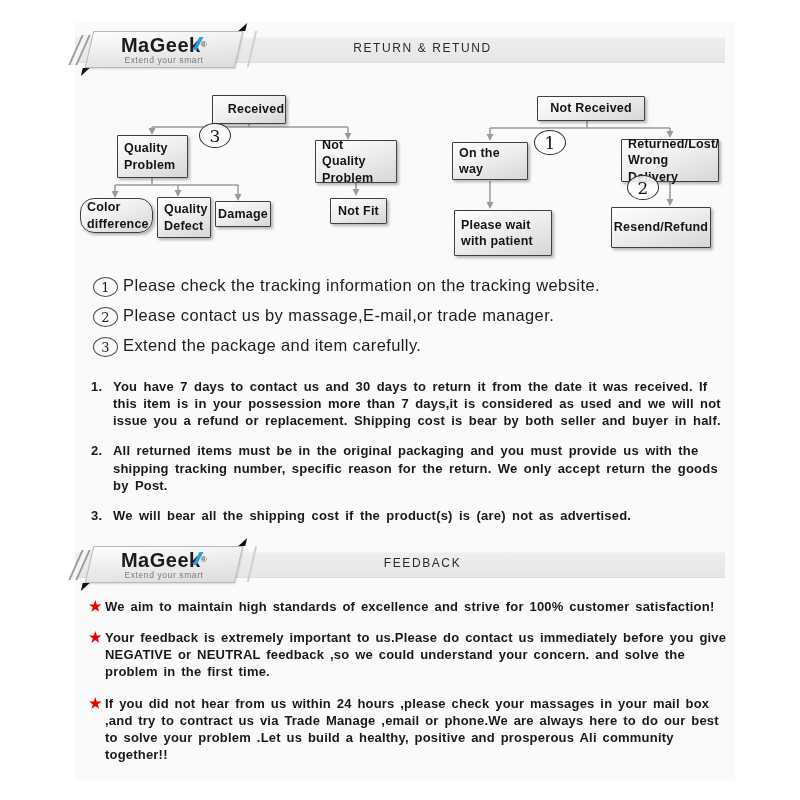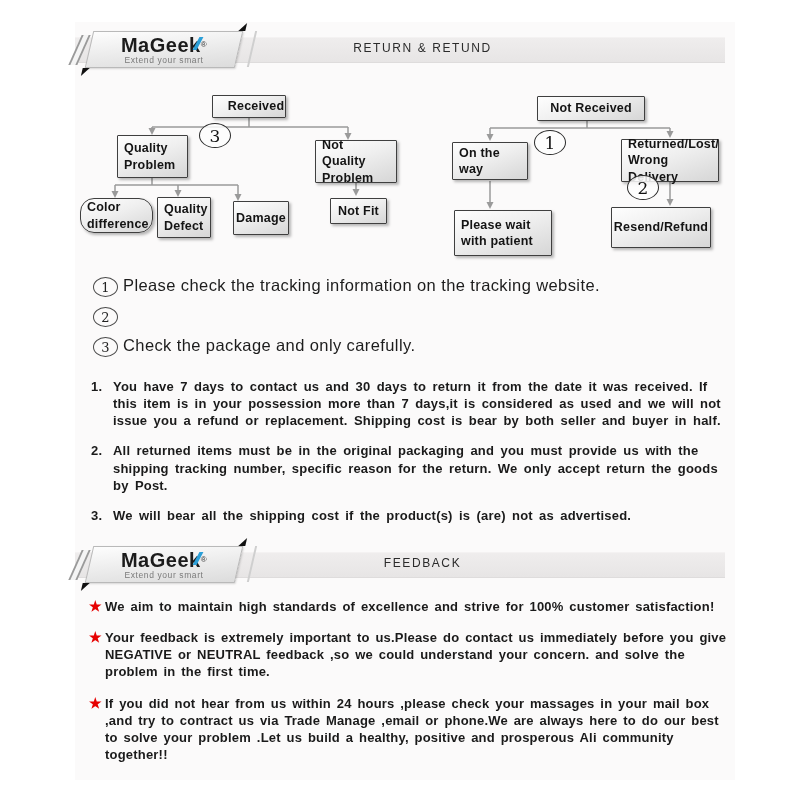--- a/index.html
+++ b/index.html
@@ -99,51 +99,52 @@
           <polygon points="99.5,98 106.5,98 103,105"></polygon>
           <polygon points="159.5,102 166.5,102 163,109"></polygon>
           <polygon points="277.5,97 284.5,97 281,104"></polygon>
           <polygon points="411.5,42 418.5,42 415,49"></polygon>
           <polygon points="591.5,39 598.5,39 595,46"></polygon>
           <polygon points="411.5,110 418.5,110 415,117"></polygon>
           <polygon points="591.5,107 598.5,107 595,114"></polygon>
         </g>
       </svg>
 
-      <div class="fbox center" style="left:137px; top:3px;  width:74px;  height:23px;padding-left:20px;">Received</div>
+      <div class="fbox center" style="left:137px; top:3px;  width:74px;  height:29px;padding-left:20px;">Received</div>
       <div class="badge" style="left:124px; top:31px;">3</div>
       <div class="fbox" style="left:42px;  top:43px;  width:71px;  height:43px;">Quality Problem</div>
       <div class="fbox" style="left:240px; top:48px;  width:82px;  height:43px;">Not Quality Problem</div>
       <div class="fbox" style="left:5px;   top:106px; width:73px;  height:35px;border-radius:14px;">Color difference</div>
       <div class="fbox" style="left:82px;  top:105px; width:54px;  height:41px;">Quality Defect</div>
-      <div class="fbox center" style="left:158px; top:109px; width:56px;  height:34px;">Damage</div>
+      <div class="fbox center" style="left:140px; top:109px; width:56px;  height:26px;">Damage</div>
       <div class="fbox center" style="left:255px; top:106px; width:57px;  height:26px;">Not Fit</div>
 
       <div class="fbox center" style="left:462px; top:4px;   width:108px; height:25px;">Not  Received</div>
       <div class="badge" style="left:459px; top:38px;">1</div>
       <div class="fbox" style="left:377px; top:50px;  width:76px;  height:38px;">On the way</div>
       <div class="fbox" style="left:546px; top:47px;  width:98px;  height:43px;">
         <span><span>Returned/Lost/</span><br><span>Wrong Delivery</span></span>
       </div>
       <div class="badge" style="left:552px; top:83px;">2</div>
       <div class="fbox" style="left:379px; top:118px; width:98px;  height:46px;">Please wait with patient</div>
       <div class="fbox center" style="left:536px; top:115px; width:100px; height:41px;">Resend/Refund</div>
     </div>
 
     <div class="steps">
       <div class="step">
         <span class="step-badge">1</span>
         <span>Please check the tracking information on the tracking website.</span>
       </div>
       <div class="step">
         <span class="step-badge">2</span>
+        <span>Please contact us by  massage,E-mail,or trade manager.</span>
       </div>
       <div class="step">
         <span class="step-badge">3</span>
-        <span>Check the package and only carefully.</span>
+        <span>Extend the package and item carefully.</span>
       </div>
     </div>
 
     <div class="policies">
       <div class="policy">
         <span class="policy-num">1.</span>
         <span>You have 7 days to contact us and 30 days to return it from the date it was received. If this item is in your possession more than 7 days,it is considered as used and we will not issue you a refund or replacement. Shipping cost is bear by both seller and buyer in half.</span>
       </div>
       <div class="policy">
         <span class="policy-num">2.</span>

